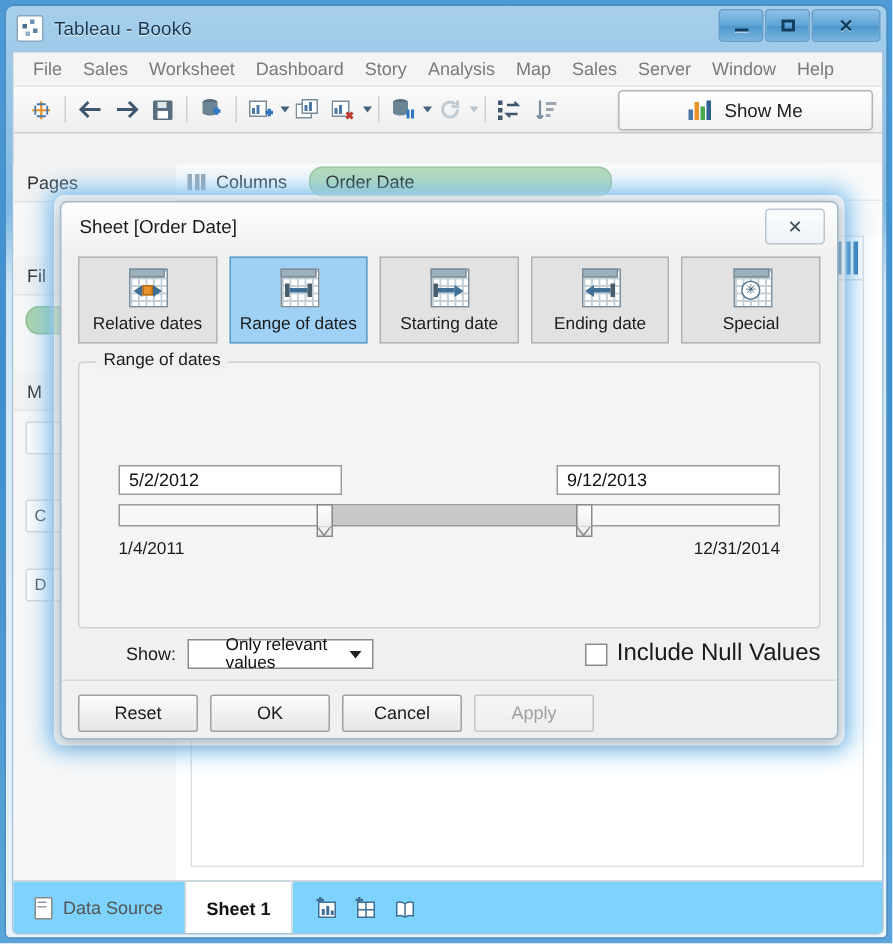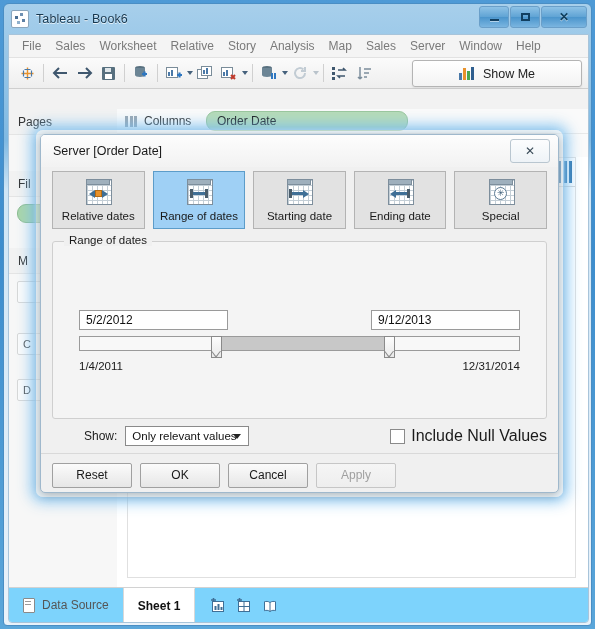--- a/index.html
+++ b/index.html
@@ -291,21 +291,21 @@
   .endlabels { display:flex; justify-content:space-between; margin-top:9px; font-size:11.5px; color:#1a1a1a; }
 
   .showrow {
     position:absolute; left:11px; right:11px; top:288px; height:26px;
     display:flex; align-items:center;
   }
   .showlbl { font-size:12px; color:#1a1a1a; margin-right:8px;margin-left:32px; }
   .select {
     width:124px; height:20px; background:#ffffff; border:1px solid #8a8a8a;
     display:flex; align-items:center; font-size:11.5px; color:#111;
-    padding:0 4px 0 6px; box-sizing:border-box; position:relative;
+    padding:0 4px 0 24px; box-sizing:border-box; position:relative;
   }
   .select .sc { position:absolute; right:7px; width:0;height:0;
     border-left:4px solid transparent;border-right:4px solid transparent;border-top:5px solid #222; }
   .nullwrap { margin-left:auto; display:flex; align-items:center; font-size:16px; color:#1a1a1a; }
   .cbox { width:13px;height:13px;border:1px solid #8a8a8a;background:#fff;margin-right:6px; }
 
   .sep { position:absolute; left:0; right:0; top:318px; height:1px; background:#d9d9d9; }
   .btnrow { position:absolute; left:11px; right:11px; top:328px; height:24px; display:flex; align-items:center; }
   .btn {
     height:23px; min-width:78px;
@@ -339,21 +339,21 @@
           </div>
       </div>
     </div>
 
     <div class="client">
 
       <div class="menubar">
         <div class="menu-item">File</div>
         <div class="menu-item">Sales</div>
         <div class="menu-item">Worksheet</div>
-        <div class="menu-item">Relative</div>
+        <div class="menu-item">Dashboard</div>
         <div class="menu-item">Story</div>
         <div class="menu-item">Analysis</div>
         <div class="menu-item">Map</div>
         <div class="menu-item">Sales</div>
         <div class="menu-item">Server</div>
         <div class="menu-item">Window</div>
         <div class="menu-item">Help</div>
       </div>
 
       <div class="toolbar">
@@ -612,21 +612,21 @@
                 <path d="M8 4.5v9" stroke="#3f6f96"></path>
               </svg>
           </div>
         </div>
       </div>
     </div>
 
     <div class="dlg-glow"></div>
     <div class="dialog">
       <div class="dlg-title">
-        <span>Server [Order Date]</span>
+        <span>Sheet [Order Date]</span>
         <div class="dlg-close">
           <span>✕</span>
         </div>
       </div>
 
       <div class="dlg-body">
 
         <div class="tabs">
           <div class="tab">
             <span class="calico">

